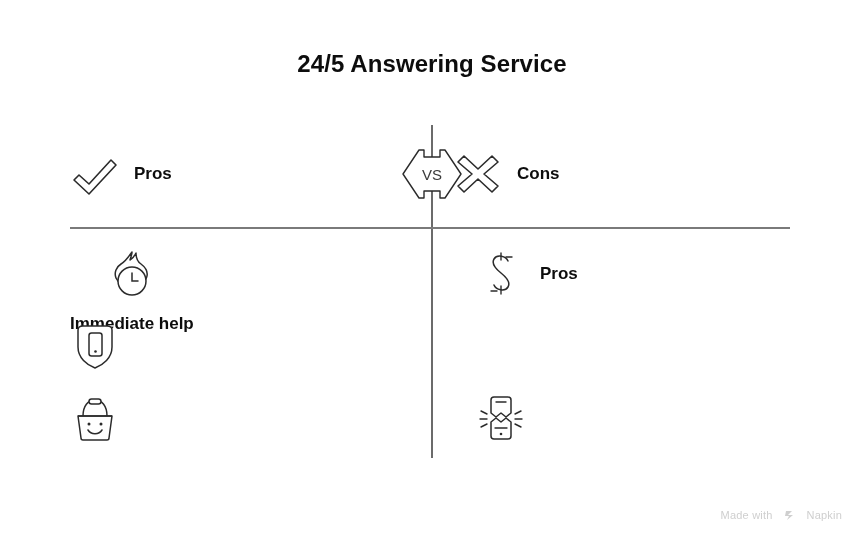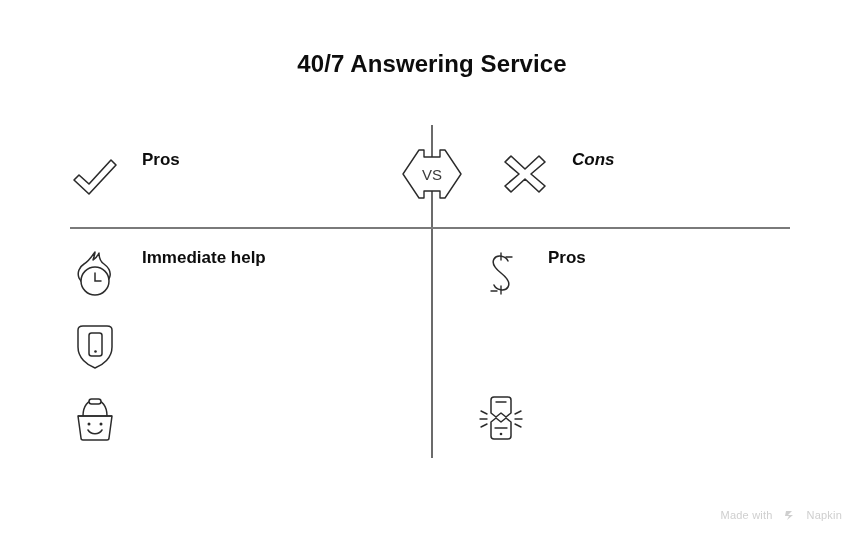--- a/index.html
+++ b/index.html
@@ -47,41 +47,41 @@
     top: 227px;
     width: 720px;
     height: 2px;
     background: #7a7a7a;
   }
 
   
   .cell {
     position: absolute;
     display: flex;
-    align-items: flex-start;
-    gap: 22px;
+    align-items: center;
+    gap: 14px;
   }
   .cell .icon {
     flex: 0 0 auto;
     display: block;
     line-height: 0;
   }
   .cell .label {
     font-size: 17px;
     font-weight: bold;
     color: #0d0d0d;
     white-space: nowrap;
   }
 
   
   .cell.head-left  { left: 70px;  top: 150px; }
-  .cell.head-right { left: 500px; top: 150px; font-style: italic; }
-
-  
-  .cell.l1 { left: 70px; top: 248px; }
+  .cell.head-right { left: 453px; top: 150px; }
+
+  
+  .cell.l1 { left: 70px; top: 248px; flex-direction: column; }
   .cell.l2 { left: 70px; top: 320px; }
   .cell.l3 { left: 70px; top: 392px; }
 
   
   .cell.r1 { left: 476px; top: 248px; }
   .cell.r2 { left: 476px; top: 320px; }
   .cell.r3 { left: 476px; top: 392px; }
 
   
   .vs-badge {
@@ -106,21 +106,21 @@
     color: #cfcfcf;
     letter-spacing: 0.2px;
   }
   .watermark .wm-mark { line-height: 0; }
 </style>
 </head>
 <body>
 
 <div id="canvas">
 
-  <div class="title">40/7 Answering Service</div>
+  <div class="title">24/5 Answering Service</div>
 
   <div class="v-divider"></div>
   <div class="h-divider"></div>
 
   <div class="cell head-left">
     <span class="icon">
       <svg width="50" height="48" viewBox="0 0 50 48">
         <path d="M4 30 L9 25 L19 34 L41 10 L46 15 L19 44 Z" fill="none" stroke="#2b2b2b" stroke-width="1.6" stroke-linejoin="round" stroke-linecap="round"></path>
       </svg>
     </span>

